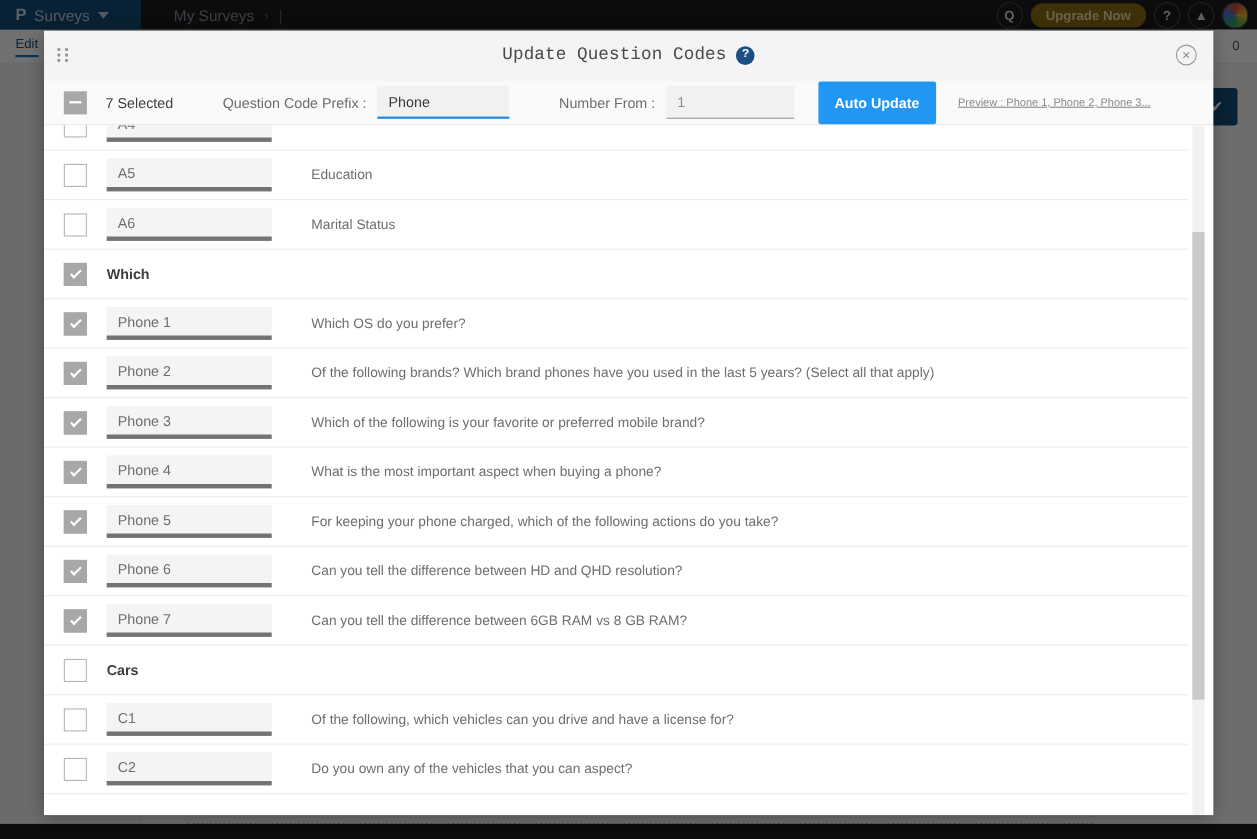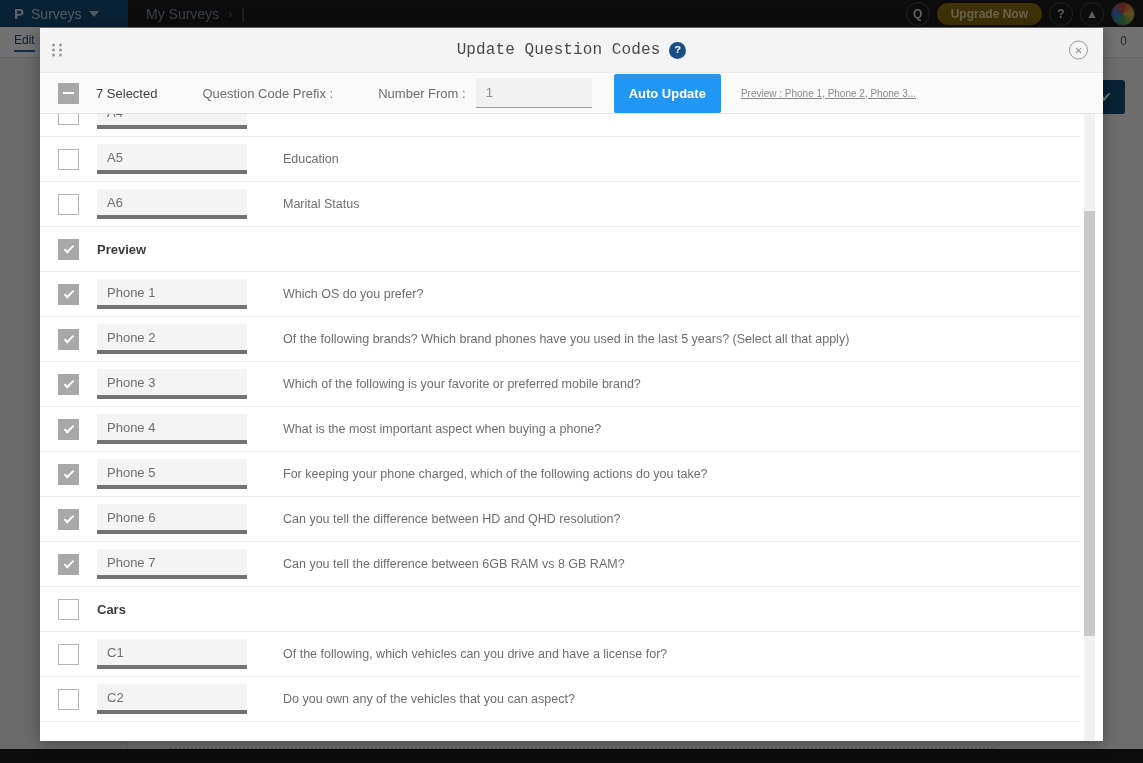--- a/index.html
+++ b/index.html
@@ -30,21 +30,21 @@
     color: #cfd8e0; font-size: 15px; font-weight: bold; line-height: 1;
   }
   .bg-brand-label { color: #b8c6d4; font-size: 14px; }
   .bg-caret {
     width: 0; height: 0;
     border-left: 5px solid transparent; border-right: 5px solid transparent;
     border-top: 6px solid #b8c6d4;
   }
   .bg-crumbs {
     display: flex; align-items: center; gap: 9px;
-    padding-left: 18px; color: #7f8c99; font-size: 14px;
+    padding-left: 30px; color: #7f8c99; font-size: 14px;
   }
   .bg-crumb-sep { color: #5d6a76; font-size: 12px; }
   .bg-crumb-pipe { color: #4f5a65; font-size: 14px; }
   .bg-top-right {
     position: absolute; right: 8px; top: 0; height: 27px;
     display: flex; align-items: center; gap: 7px;
   }
   .bg-circ {
     width: 24px; height: 24px; border-radius: 50%;
     border: 1px solid #4a4a4a;
@@ -286,20 +286,21 @@
     </div>
     <span class="close-icon">✕</span>
   </div>
 
   <div class="toolbar">
     <span class="tri-check">
         <span></span>
       </span>
     <span class="selected-count">7 Selected</span>
     <span class="tb-label">Question Code Prefix :</span>
+    <input class="tb-input" type="text" value="Phone" style="">
     <span class="tb-label">Number From :</span>
     <input class="tb-input plain" type="text" value="1" style="">
     <button class="auto-update-btn">Auto Update</button>
     <span class="preview-text">Preview : Phone 1, Phone 2, Phone 3...</span>
   </div>
 
   <div class="list-area">
     <div class="list-inner" id="rows">
         <div class="row">
           <span class="cb"></span>
@@ -313,21 +314,21 @@
         </div>
         <div class="row">
           <span class="cb"></span>
           <input class="code-input" type="text" value="A6" style="">
           <span class="q-text">Marital Status</span>
         </div>
         <div class="row group">
           <span class="cb checked">
             <span class="tick"></span>
           </span>
-          <span class="group-label">Preview</span>
+          <span class="group-label">Which</span>
         </div>
         <div class="row">
           <span class="cb checked">
             <span class="tick"></span>
           </span>
           <input class="code-input" type="text" value="Phone 1" style="">
           <span class="q-text">Which OS do you prefer?</span>
         </div>
         <div class="row">
           <span class="cb checked">

